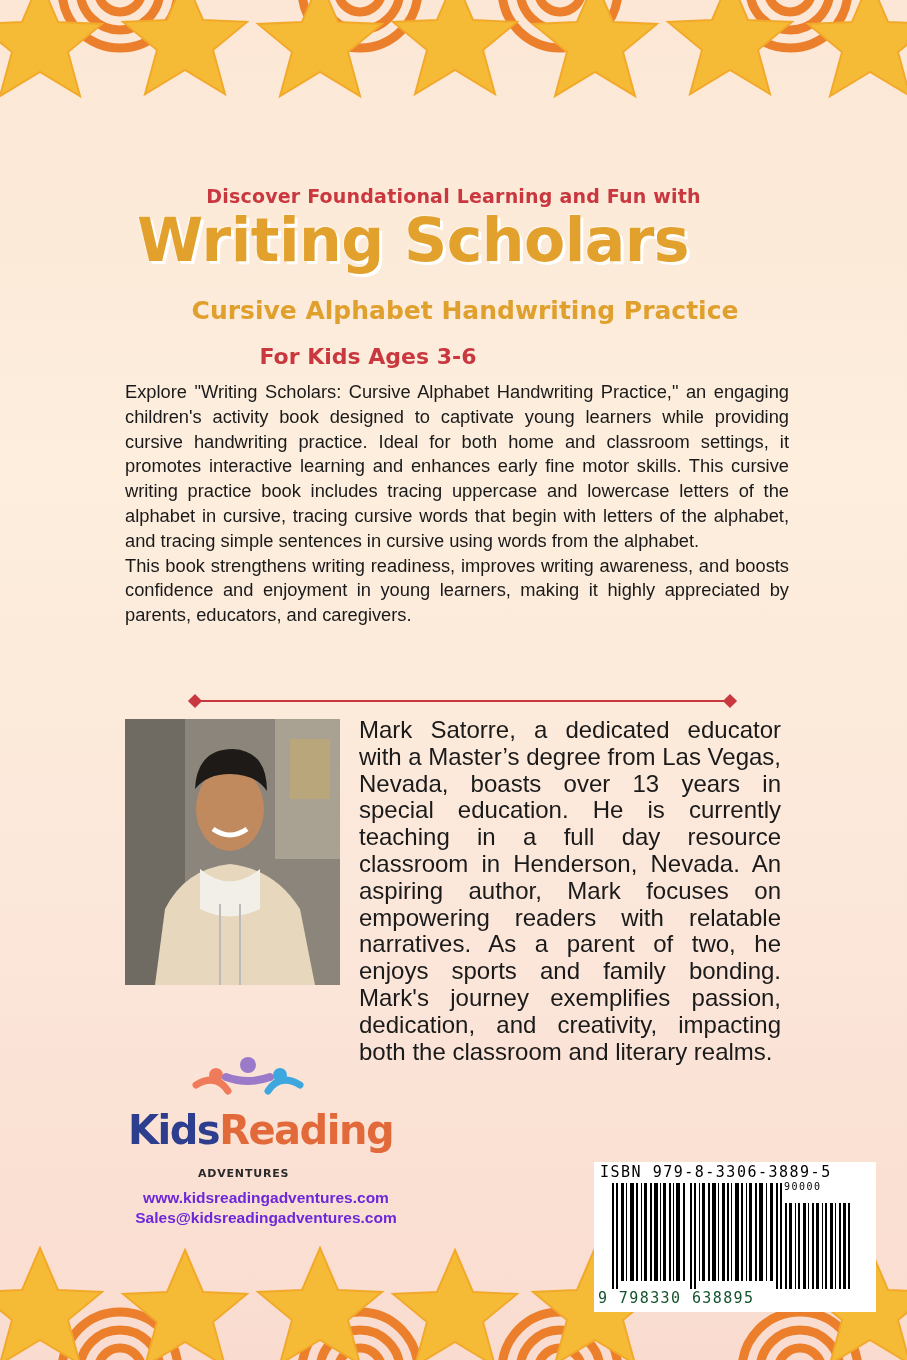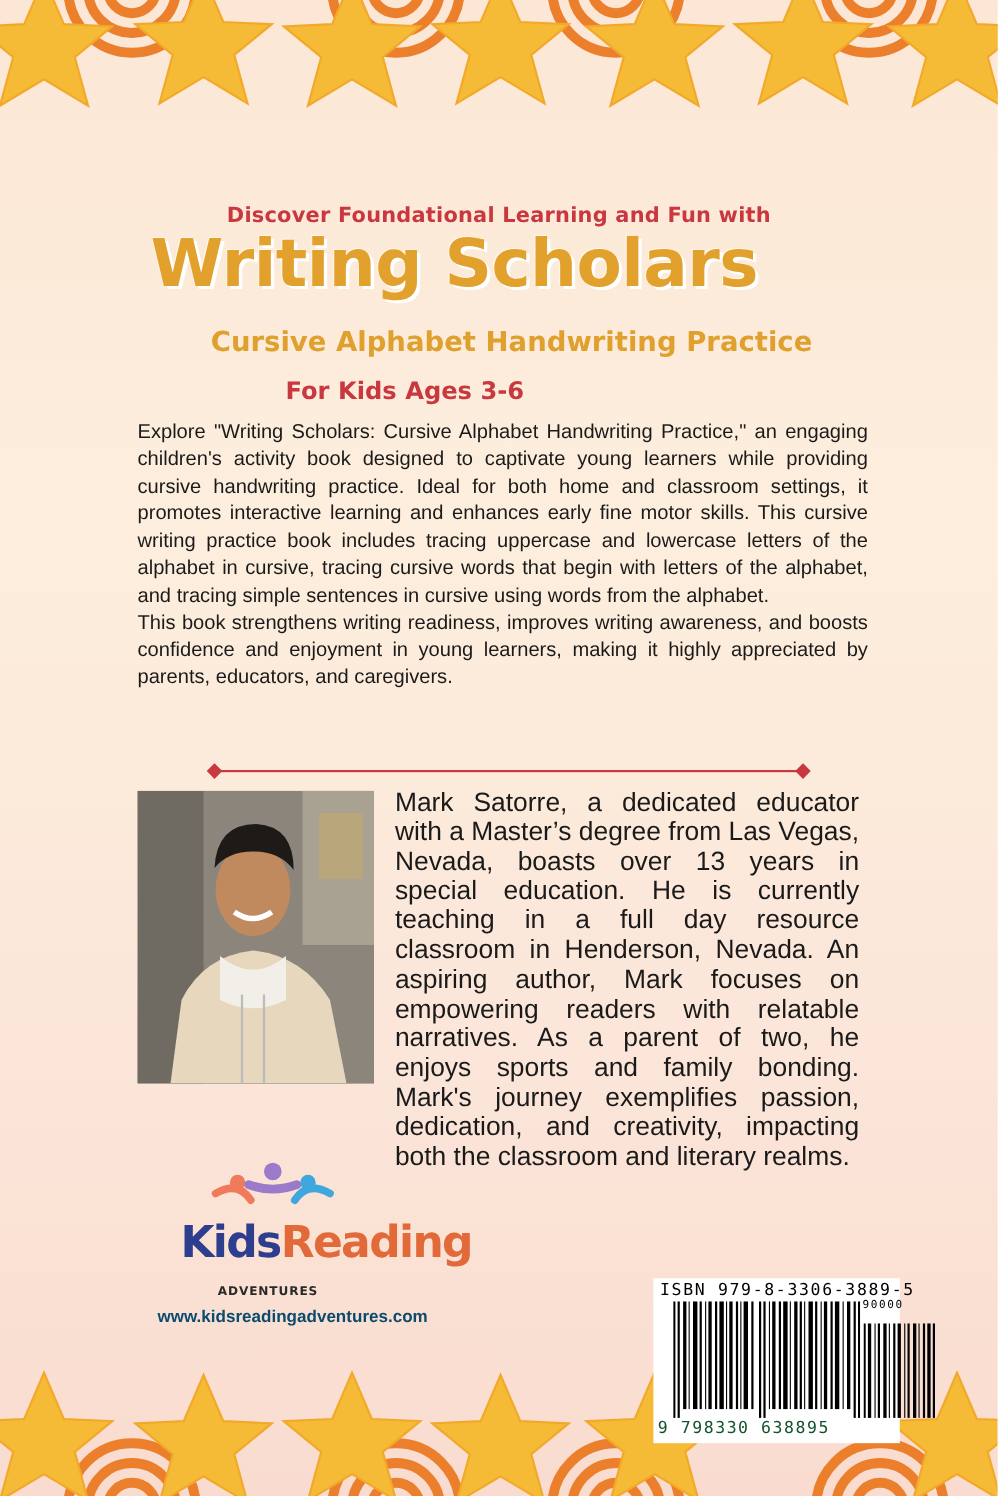--- a/index.html
+++ b/index.html
@@ -55,35 +55,35 @@
   .bio {
     position:absolute; top:717px; left:359px; width:422px;
     font-family:"Liberation Sans", sans-serif; font-size:24px; line-height:26.8px;
     text-align:justify; color:#1a1a1a;
   }
 
   .logo { position:absolute; top:1055px; left:128px; width:250px; }
   .logo .people { position:absolute; left:60px; top:0; width:120px; height:50px; }
   .brand {
     position:absolute; top:52px; left:0; white-space:nowrap;
-    font-family:"DejaVu Sans", sans-serif; font-weight:bold; font-size:40px; letter-spacing:-1.5px;margin-left:36px;
+    font-family:"DejaVu Sans", sans-serif; font-weight:bold; font-size:40px; letter-spacing:-1.5px;
   }
   .brand .kids { color:#2d3e8f; }
   .brand .reading { color:#e26a3a; }
   .adv {
     position:absolute; top:112px; left:70px;
     font-family:"DejaVu Sans", sans-serif; font-weight:bold; font-size:11px; letter-spacing:0.8px; color:#2a2a2a;
   }
   .web {
     position:absolute; top:1188px; left:100px; width:332px; text-align:center;
-    font-family:"Liberation Sans", sans-serif; font-weight:bold; font-size:15.5px; color:#0c4a6e; line-height:20px;
+    font-family:"Liberation Sans", sans-serif; font-weight:bold; font-size:15.5px; color:#6d28d9; line-height:20px;
   }
 
   .barcode {
-    position:absolute; top:1162px; left:594px; width:224px; height:150px; background:#fff;
+    position:absolute; top:1162px; left:594px; width:282px; height:150px; background:#fff;
   }
   .isbn {
     position:absolute; top:1px; left:6px; width:256px;
     font-family:"DejaVu Sans Mono", monospace; font-size:15px; letter-spacing:1.5px; color:#000;
   }
   .bars { position:absolute; top:21px; left:18px; width:170px; height:106px; }
   .bars2 { position:absolute; top:41px; left:191px; width:66px; height:86px; }
   .price {
     position:absolute; top:19px; left:190px;
     font-family:"DejaVu Sans Mono", monospace; font-size:10px; letter-spacing:1.5px; color:#000;
@@ -163,20 +163,21 @@
     <path d="M80 36 Q92 18 112 30" stroke="#3ea7de" stroke-width="7" fill="none" stroke-linecap="round"></path>
   </svg>
   <div class="brand">
     <span class="kids">Kids</span><span class="reading">Reading</span>
   </div>
   <div class="adv">ADVENTURES</div>
 </div>
 
 <div class="web">
   <div>www.kidsreadingadventures.com</div>
+  <div>Sales@kidsreadingadventures.com</div>
 </div>
 
 <div class="band bottom">
   <svg width="907" height="130" viewBox="0 0 907 130">
     <defs>
       <g id="ring2">
         <circle r="58" fill="none" stroke="#ec7f2c" stroke-width="9"></circle>
         <circle r="40" fill="none" stroke="#ec7f2c" stroke-width="9"></circle>
         <circle r="22" fill="none" stroke="#ec7f2c" stroke-width="9"></circle>
       </g>

